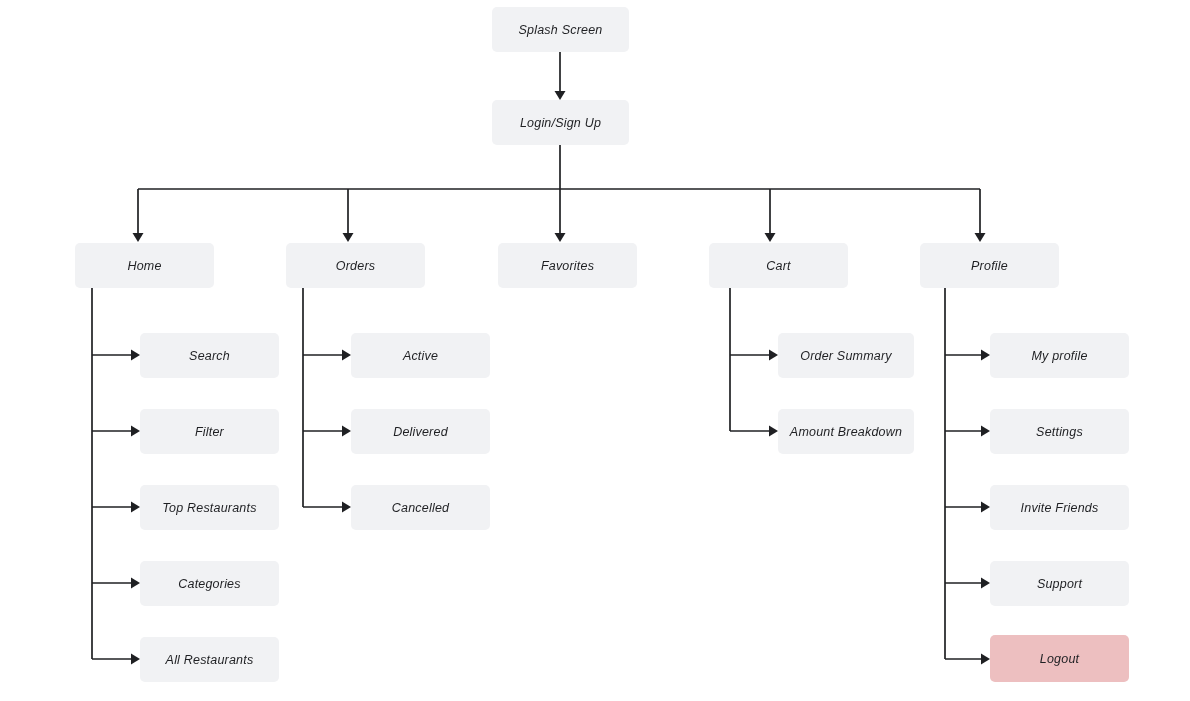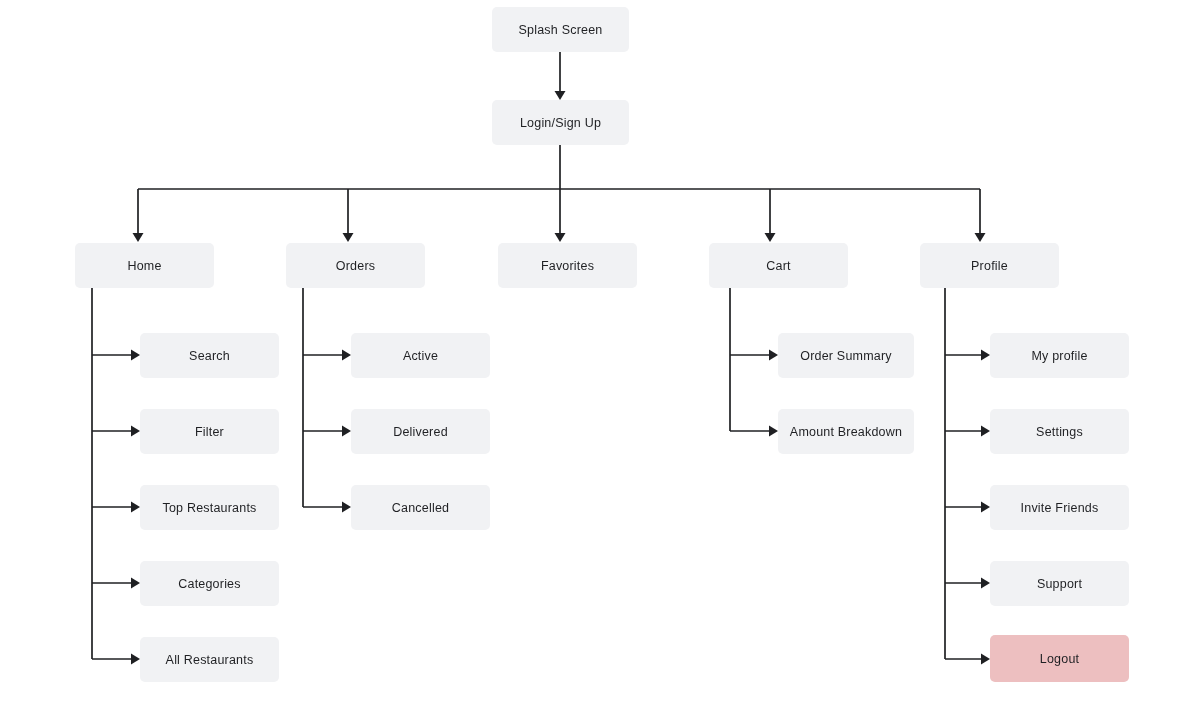--- a/index.html
+++ b/index.html
@@ -14,20 +14,21 @@
     position: relative;
     overflow: hidden;
     font-family: "Liberation Sans", sans-serif;
   }
   #diagram-root {
     position: absolute;
     left: 0;
     top: 0;
     width: 1190px;
     height: 701px;
+    font-style: italic;
   }
   svg.flow {
     display: block;
     width: 1190px;
     height: 701px;
   }
   .node-rect {
     fill: #f1f2f4;
     stroke: none;
     rx: 5;

